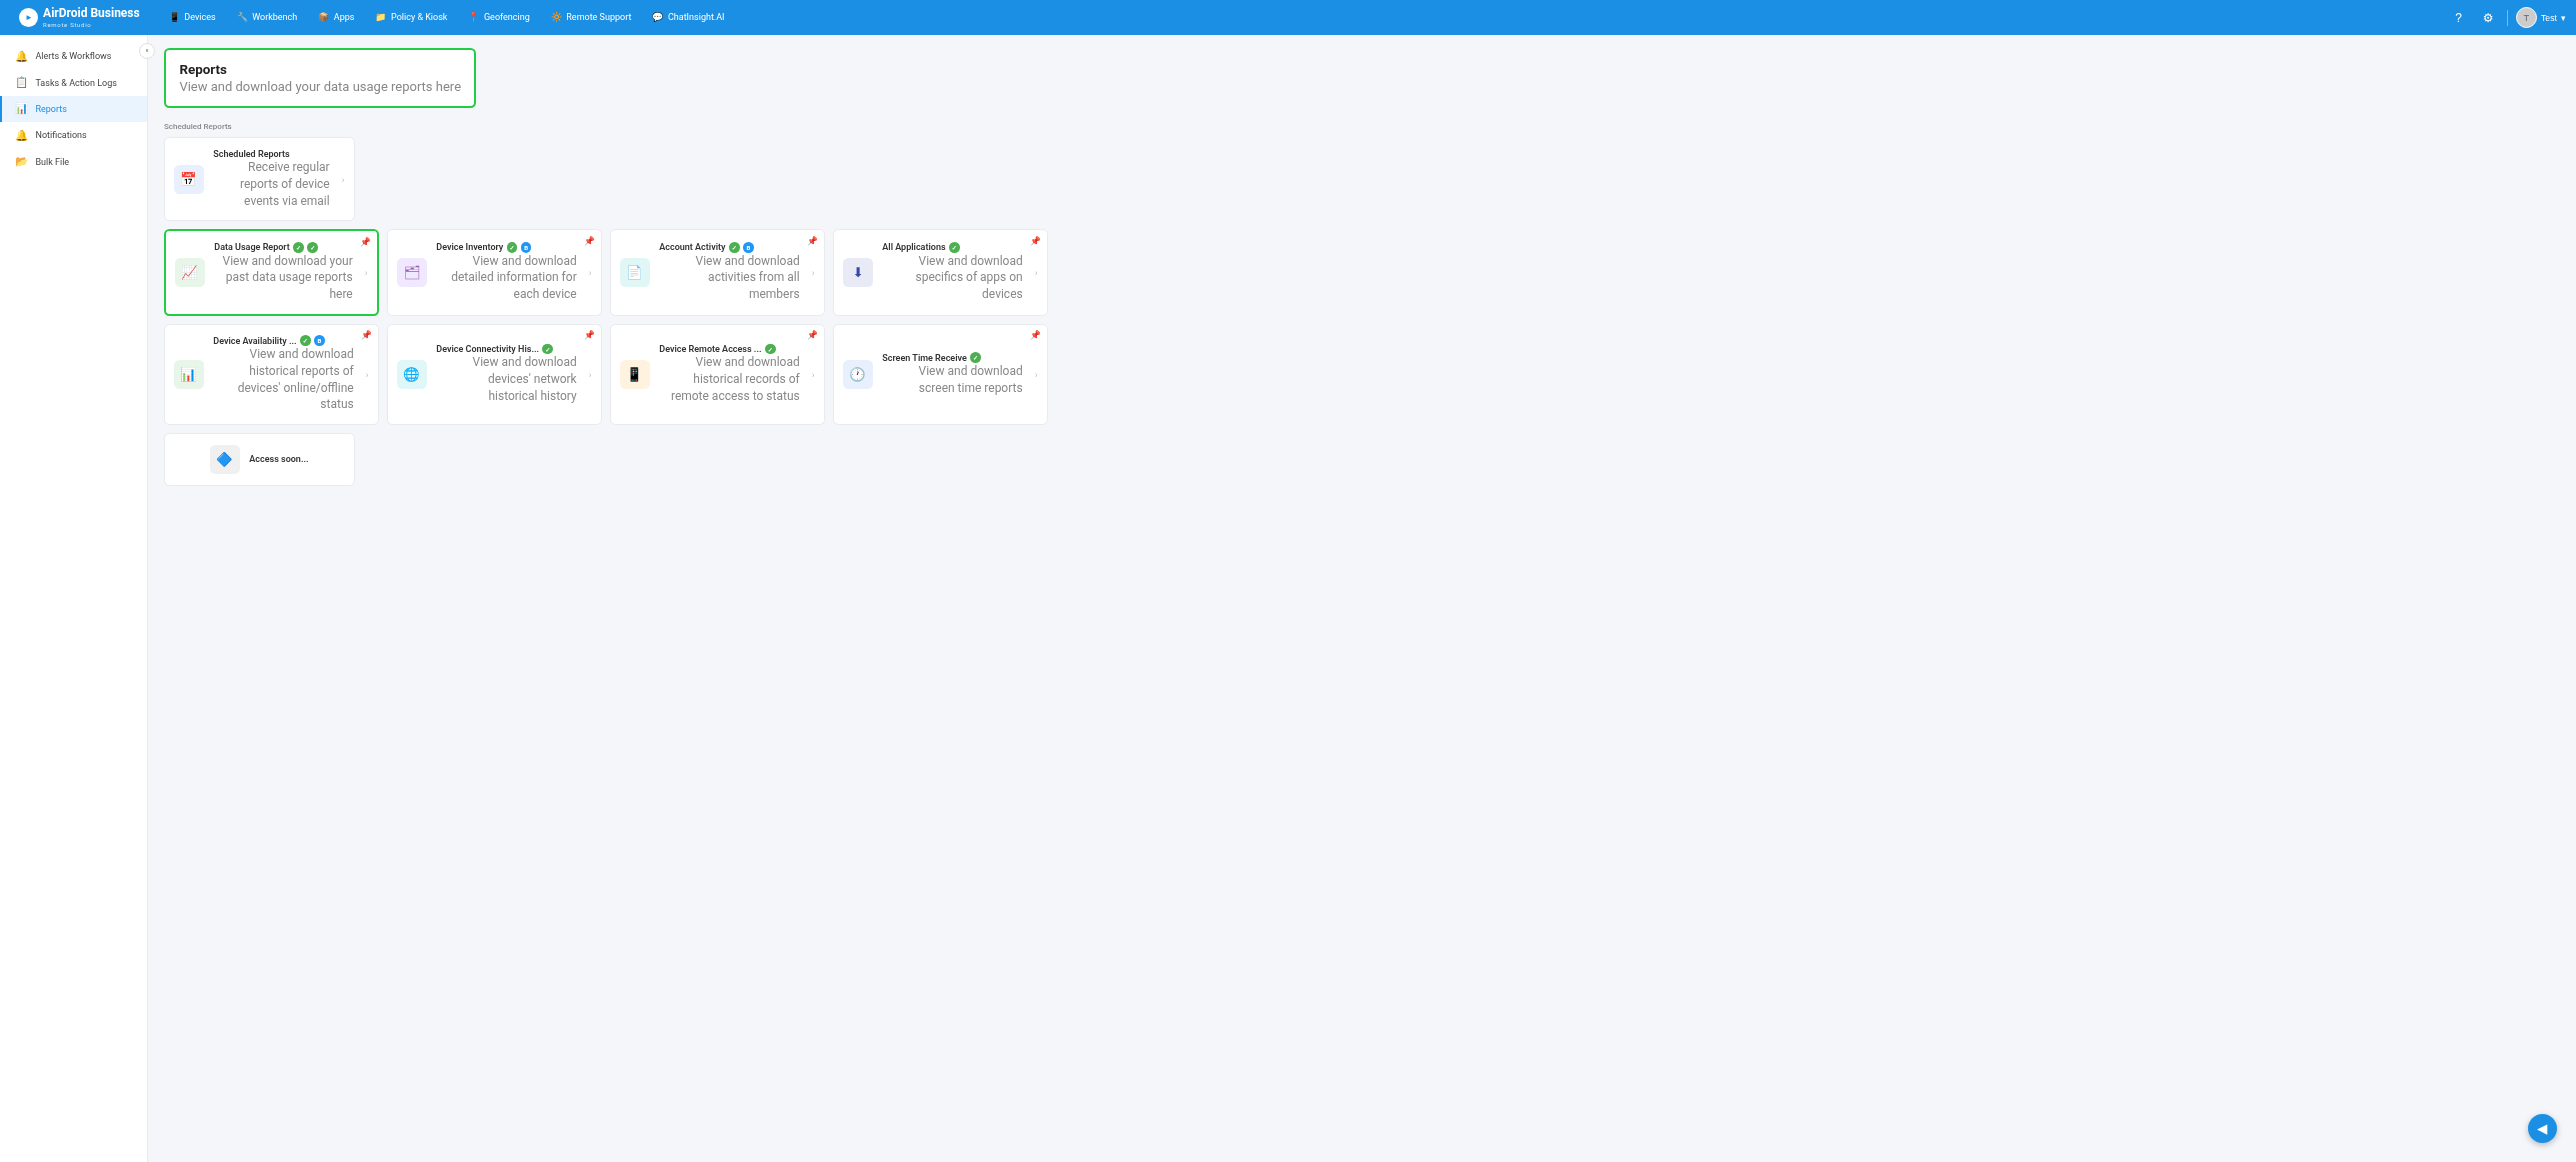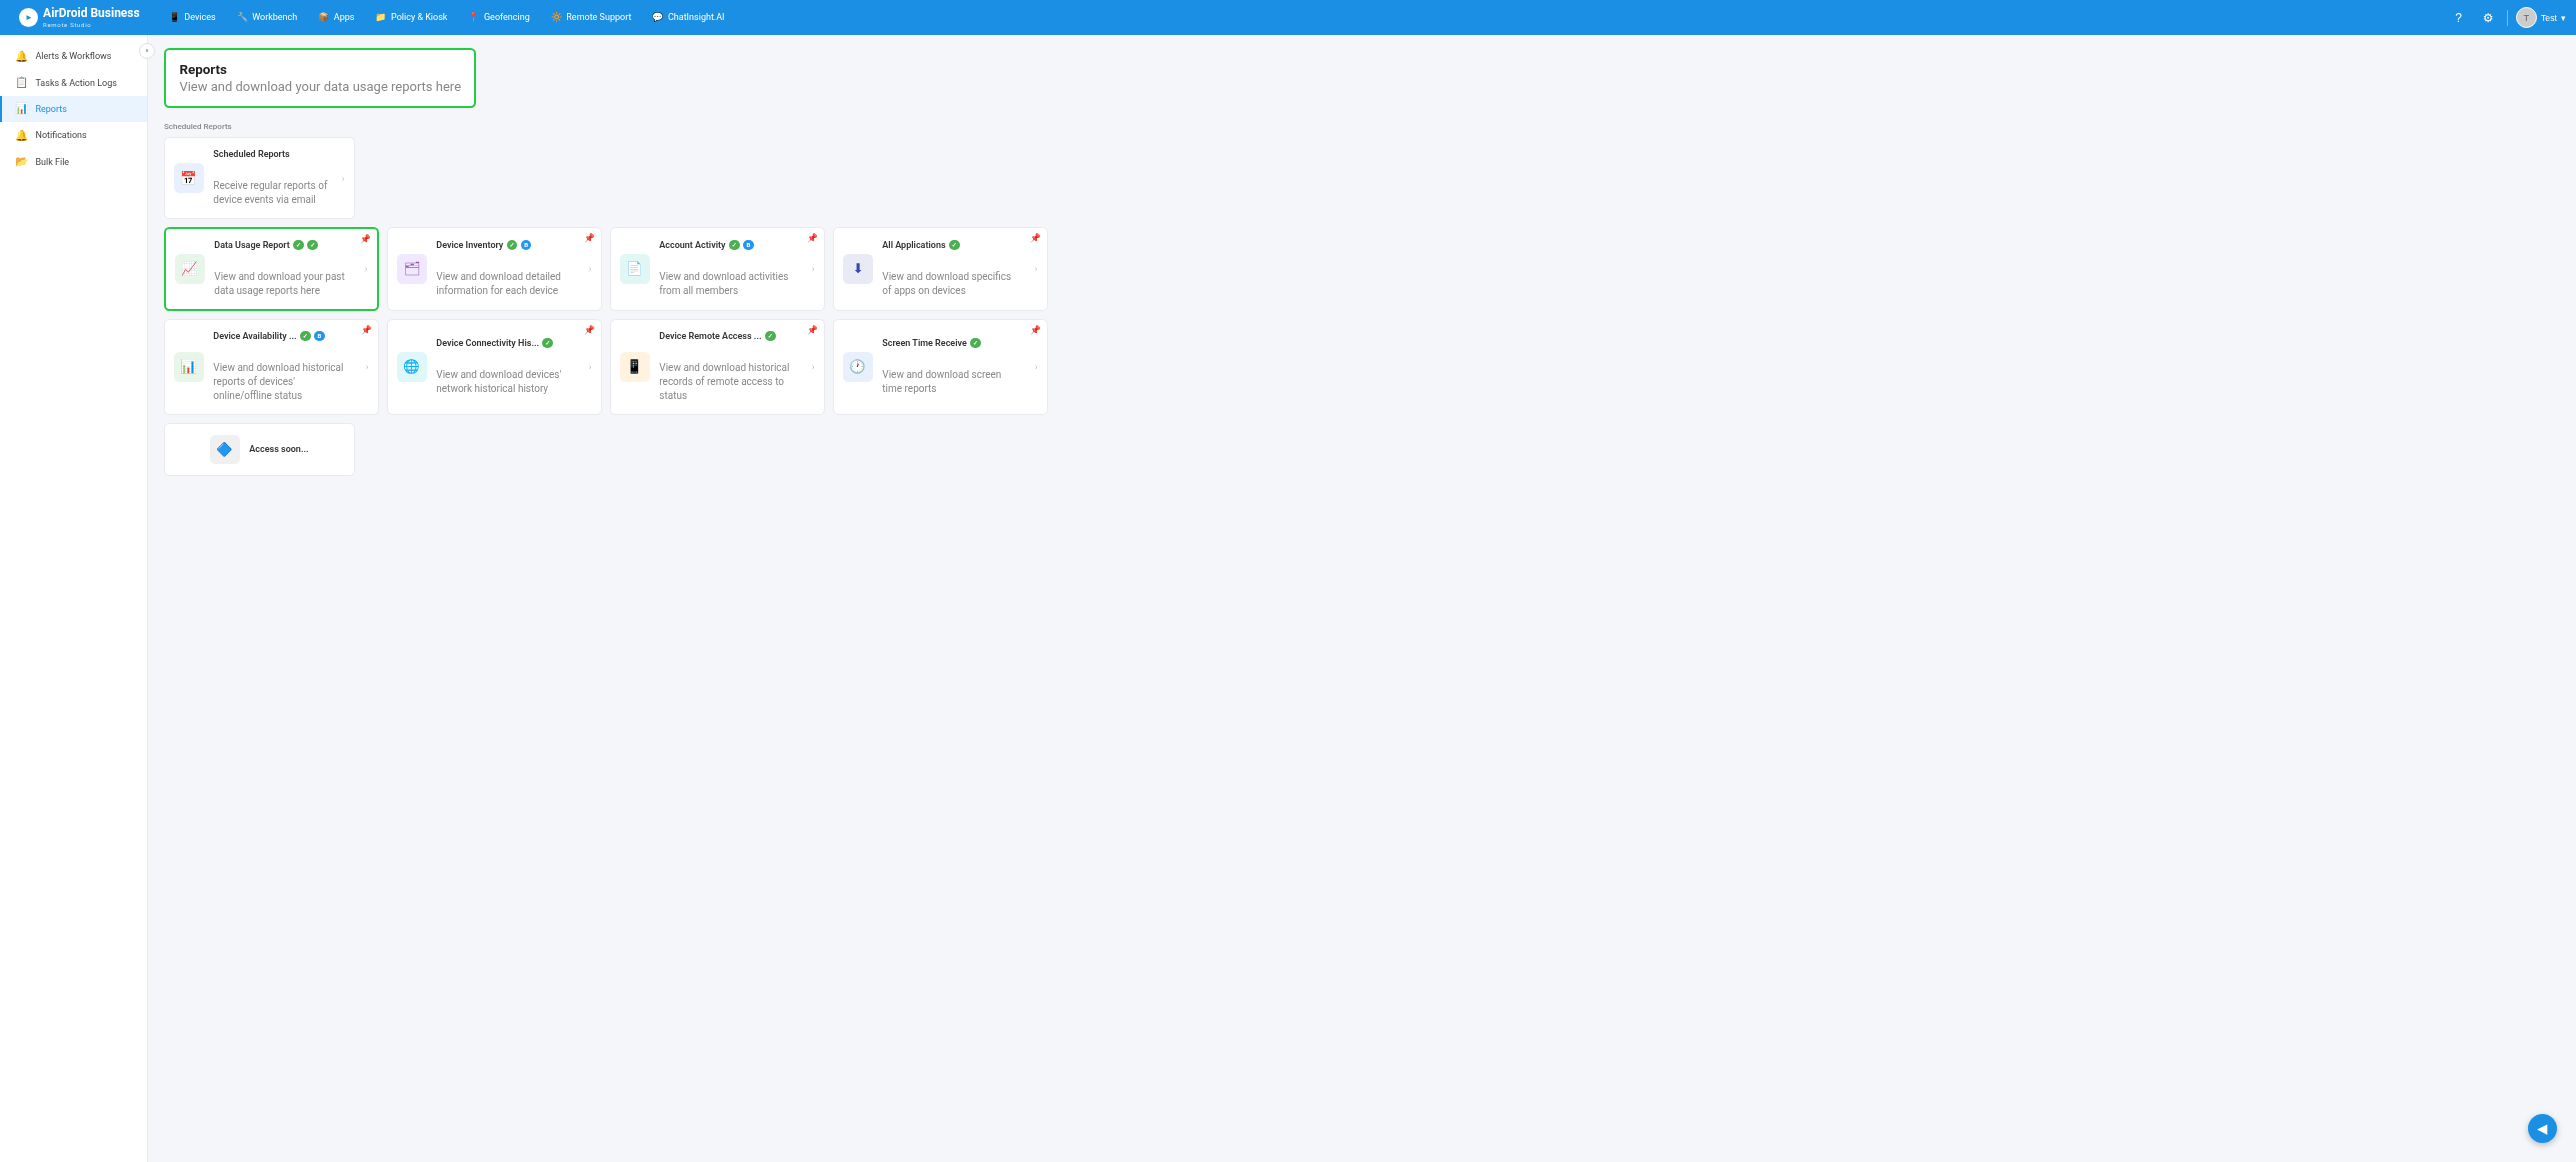--- a/index.html
+++ b/index.html
@@ -119,21 +119,21 @@
     .card-icon.purple { background: #f0e8fe; color: #9b59b6; }
     .card-icon.teal { background: #e0f7f5; color: #26a69a; }
     .card-icon.green { background: #e8f5e9; color: #43a047; }
     .card-icon.orange { background: #fff3e0; color: #ef6c00; }
     .card-icon.indigo { background: #e8eaf6; color: #3949ab; }
     .card-icon.cyan { background: #e0f7fa; color: #00838f; }
     .card-icon.gray { background: #f0f0f0; color: #bdbdbd; }
 
     .card-body { flex: 1; }
     .card-title { font-size: 9px; font-weight: 600; color: #333; display: flex; align-items: center; gap: 3.4px; }
-    .card-desc { font-size: 10px; color: #888; margin-top: 20px; line-height: 1.4; }
+    .card-desc { font-size: 12px; color: #888; margin-top: 0; line-height: 1.4; text-align: right; }
 
     .card-arrow {
       color: #bbb; font-size: 9.4px; margin-left: 2.7px; flex-shrink: 0;
     }
 
     .card-pin {
       position: absolute; top: 5.4px; right: 5.4px; font-size: 8.7px; color: #ccc; cursor: pointer;
     }
 
     

